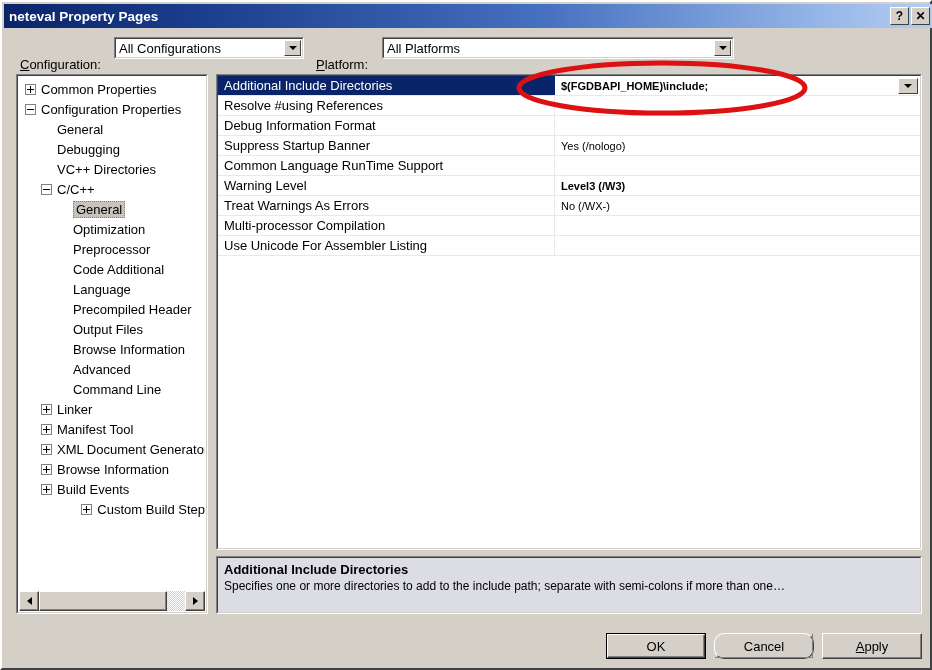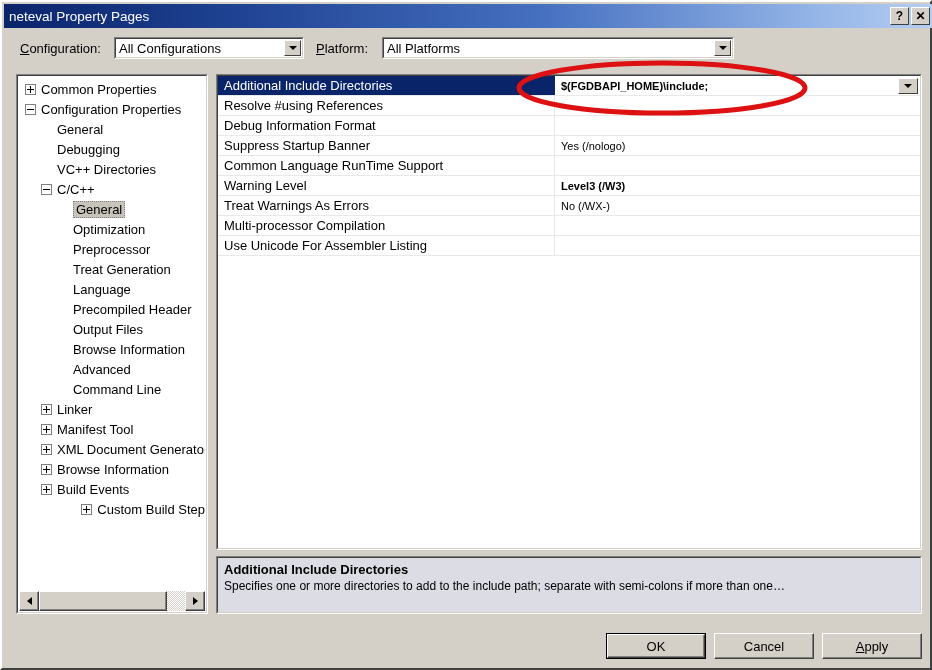--- a/index.html
+++ b/index.html
@@ -37,21 +37,21 @@
     width: 928px; height: 24px;
     background: linear-gradient(to right, #0a246a 0%, #1c3f8e 22%, #4670c0 58%, #95b6e8 88%, #b6cdf2 100%);
     display: flex;
     align-items: center;
     padding: 0 2px 0 5px;
     box-sizing: border-box;
   }
   #title-text {
     color: #ffffff;
     font-size: 13.5px;
-    font-weight: normal;
+    font-weight: bold;
     letter-spacing: 0px;
     flex: 1;
     white-space: nowrap;
     overflow: hidden;
   }
   .sysbtn {
     width: 19px; height: 18px;
     background: #d4d0c8;
     border-top: 1px solid #ffffff;
     border-left: 1px solid #ffffff;
@@ -70,21 +70,21 @@
 
   
   #configrow {
     position: absolute;
     left: 2px; top: 30px;
     width: 928px; height: 30px;
   }
   .fieldlabel {
     position: absolute;
     font-size: 13px;
-    top: 9px;
+    top: 25px;
     white-space: nowrap;
   }
   .ul { text-decoration: underline; }
 
   .combo {
     position: absolute;
     height: 22px;
     background: #ffffff;
     border-top: 1px solid #808080;
     border-left: 1px solid #808080;
@@ -505,21 +505,21 @@
           <div class="tree-item" style="padding-left: 38px;">
             <span style="width: 16px; flex: 0 0 auto;"></span>
             <span class="tree-label">Optimization</span>
           </div>
           <div class="tree-item" style="padding-left: 38px;">
             <span style="width: 16px; flex: 0 0 auto;"></span>
             <span class="tree-label">Preprocessor</span>
           </div>
           <div class="tree-item" style="padding-left: 38px;">
             <span style="width: 16px; flex: 0 0 auto;"></span>
-            <span class="tree-label">Treat Generation</span>
+            <span class="tree-label">Code Additional</span>
           </div>
           <div class="tree-item" style="padding-left: 38px;">
             <span style="width: 16px; flex: 0 0 auto;"></span>
             <span class="tree-label">Language</span>
           </div>
           <div class="tree-item" style="padding-left: 38px;">
             <span style="width: 16px; flex: 0 0 auto;"></span>
             <span class="tree-label">Precompiled Header</span>
           </div>
           <div class="tree-item" style="padding-left: 38px;">
@@ -628,21 +628,21 @@
     <div id="descinner">
       <div id="desc-title">Additional Include Directories</div>
       <div id="desc-body">Specifies one or more directories to add to the include path; separate with semi-colons if more than one…</div>
     </div>
   </div>
 
   <div class="pushbtn default" style="left:604px; top:631px; width:100px; height:26px;">
     <span class="btninner"></span>
     <span>OK</span>
   </div>
-  <div class="pushbtn" style="left:712px; top:631px; width:100px; height:26px;">
+  <div class="pushbtn" style="left:712px; top:631px; width:100px; height:26px;border-radius:10px;">
     <span>Cancel</span>
   </div>
   <div class="pushbtn" style="left:820px; top:631px; width:100px; height:26px;">
     <span><span class="ul">A</span><span>pply</span></span>
   </div>
 
   <svg id="annotation" viewBox="0 0 296 58" preserveAspectRatio="none">
     <ellipse cx="148" cy="29" rx="143" ry="25" fill="none" stroke="#dd1111" stroke-width="5"></ellipse>
   </svg>
 

